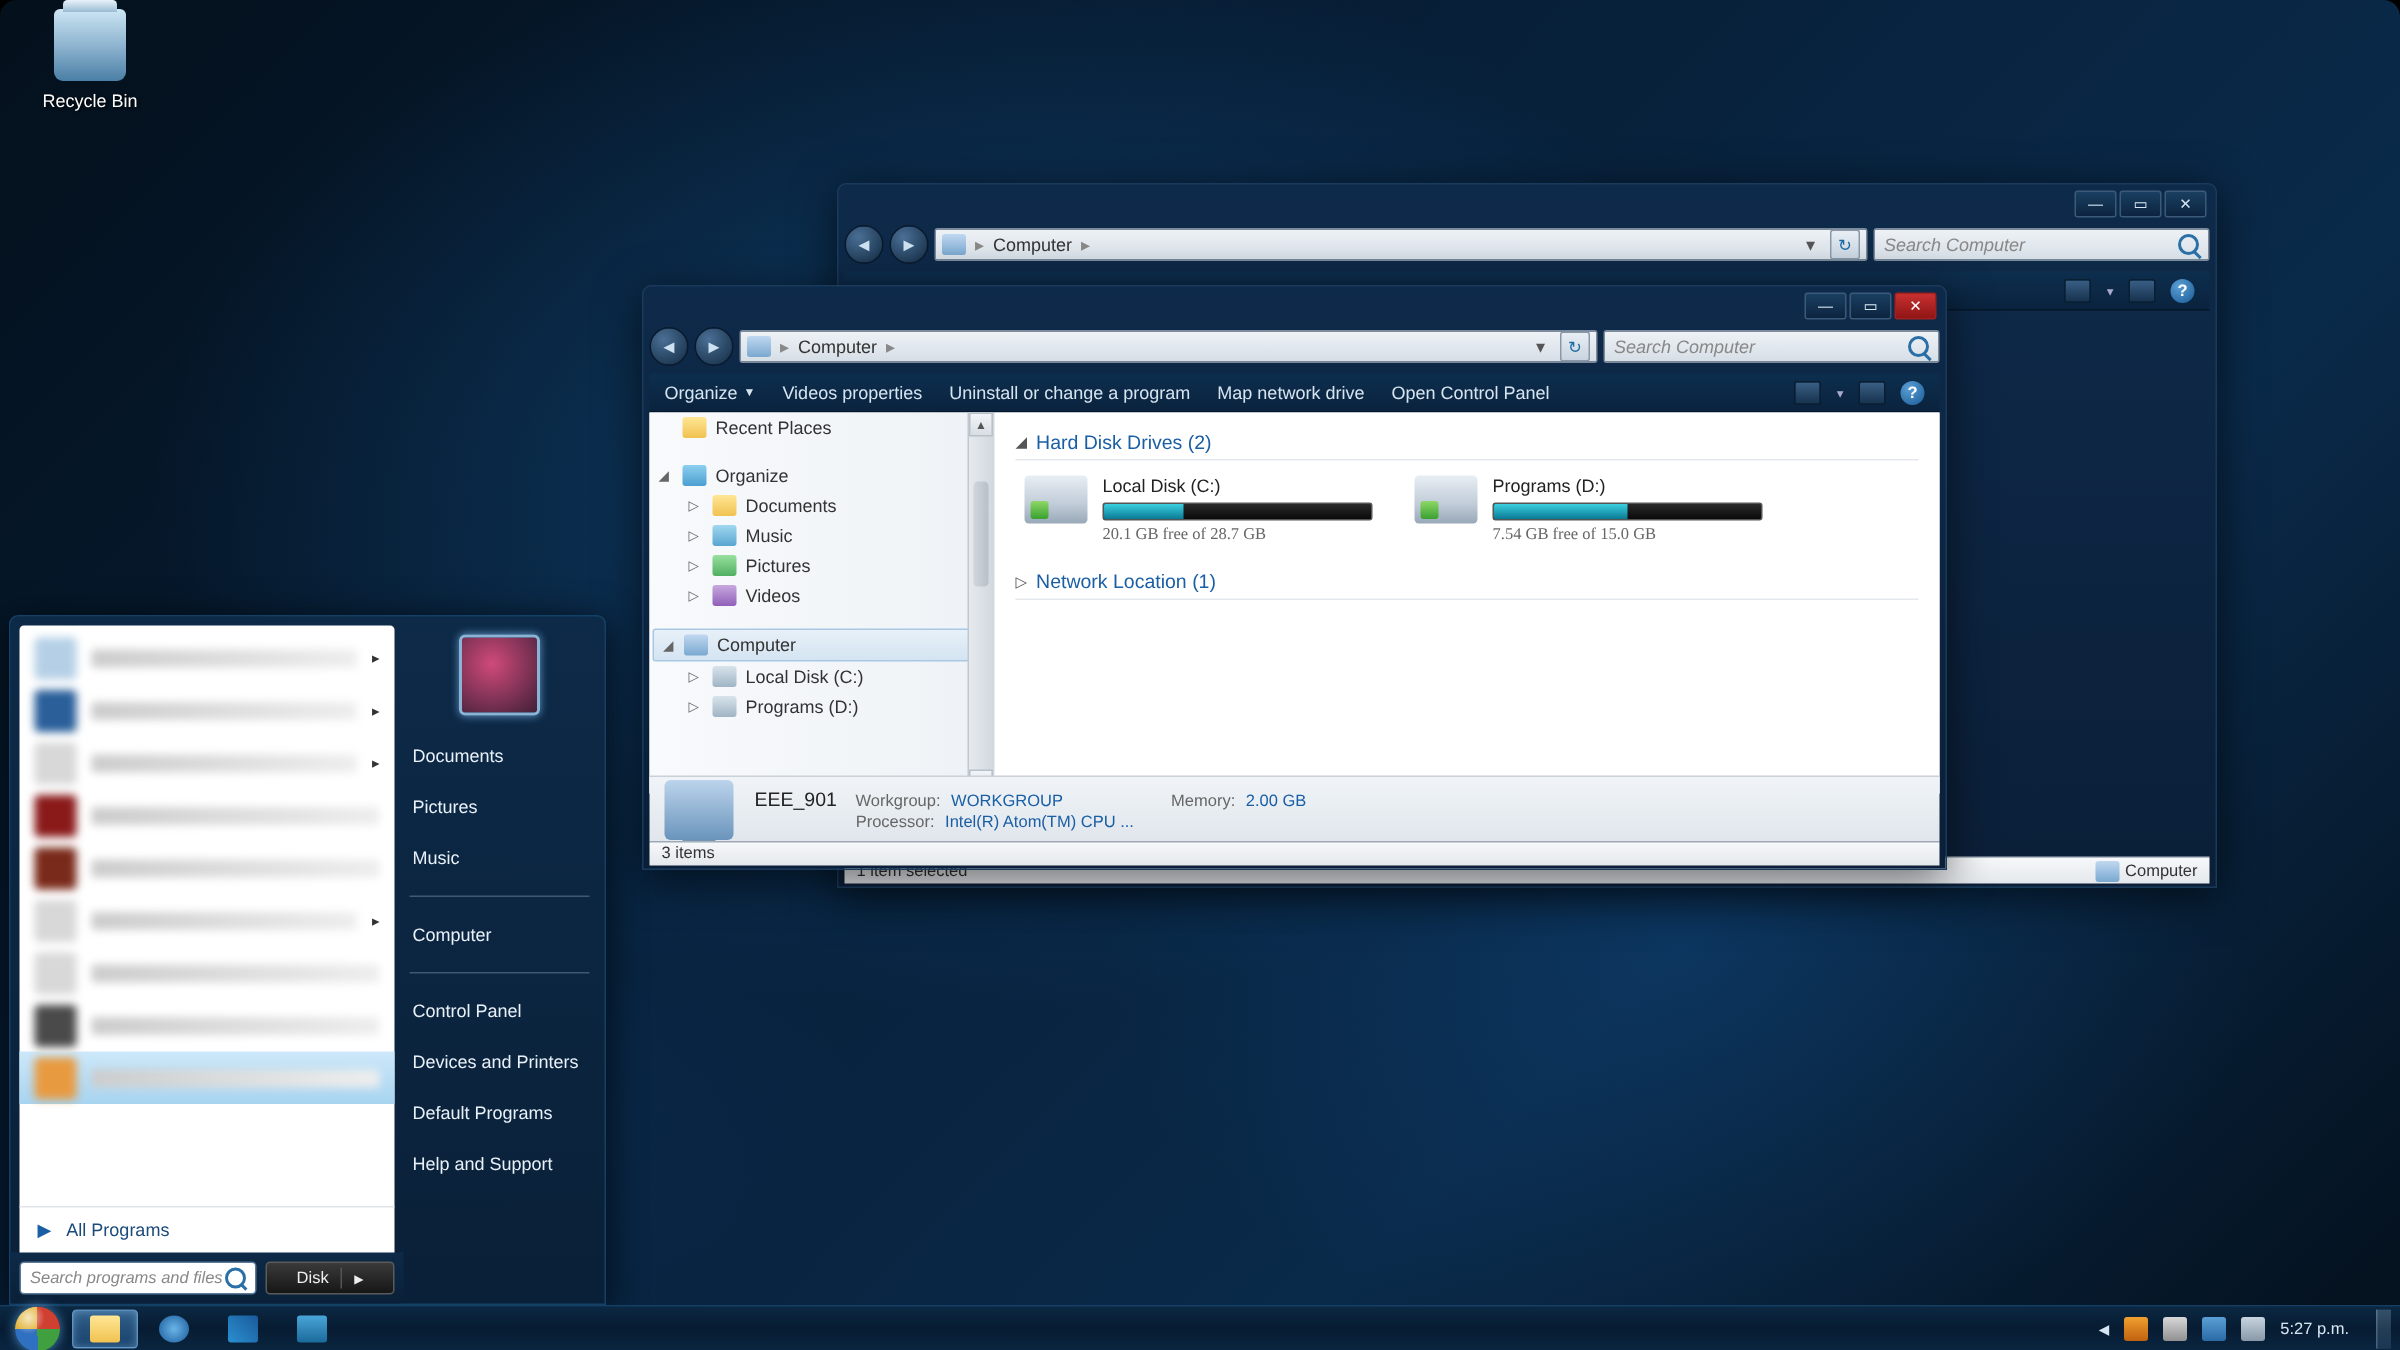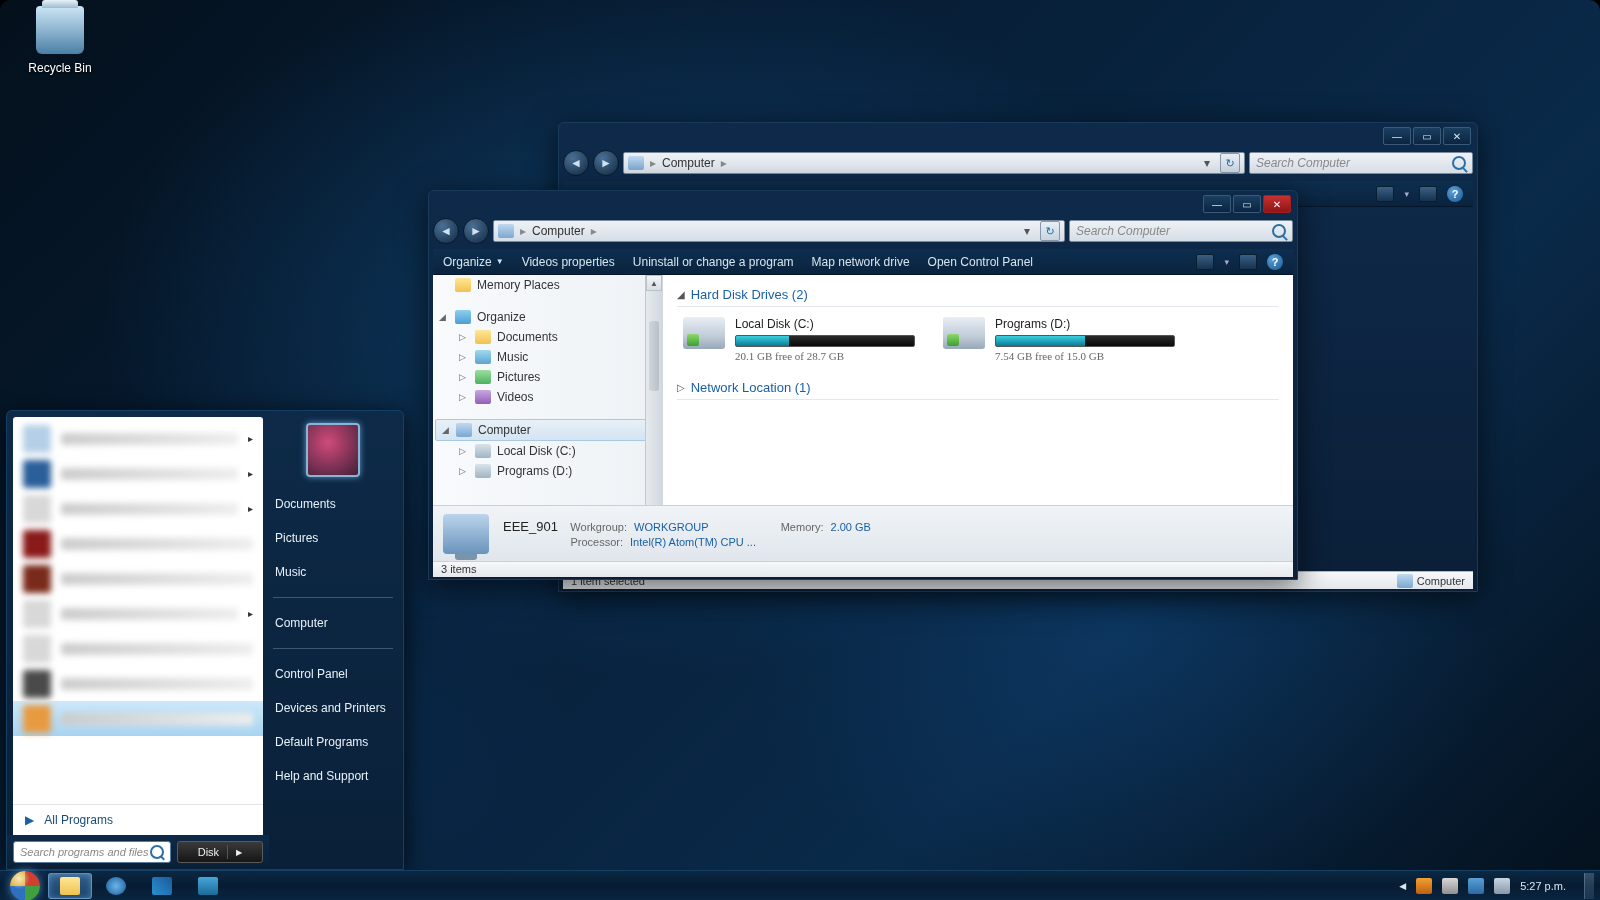--- a/index.html
+++ b/index.html
@@ -110,21 +110,21 @@
   border-radius:3px; position:relative; }
 .drive-ico::after { content:""; position:absolute; left:4px; bottom:3px; width:12px; height:12px;
   background:linear-gradient(to bottom,#8ed868,#3aa030); border-radius:2px; }
 .drive-info .name { color:#222; margin-bottom:4px; }
 .bar { width:180px; height:12px; background:linear-gradient(to bottom,#2a2a2a,#0a0a0a);
   border:1px solid #555; border-radius:2px; position:relative; overflow:hidden; margin-bottom:3px; }
 .bar .fill { position:absolute; left:0; top:0; bottom:0;
   background:linear-gradient(to bottom,#3ad0e0,#0a7a95); }
 .free { color:#666; font-size:11px;font-family:Liberation Serif, serif; }
 
-.details { position:absolute; bottom:18px; left:4px; right:4px; height:56px;
+.details { position:absolute; bottom:18px; left:4px; right:4px; height:44px;
   background:linear-gradient(to bottom,#f0f4f8,#e0e6ec); border-top:1px solid #c8d0d8;
   display:flex; align-items:center; padding:4px 10px; gap:14px; font-size:11px; color:#444; }
 .details .pc-ico { width:46px; height:40px;
   background:linear-gradient(to bottom,#bcd4ec,#6a94bc); border-radius:4px; position:relative; }
 .details .pc-ico::after { content:""; position:absolute; bottom:-6px; left:12px; width:22px; height:6px;
   background:#7a94ac; border-radius:0 0 3px 3px; }
 .details .lab { color:#666; text-align:right; padding-right:4px; display:inline-block; min-width:66px; }
 .details .val { color:#1a5fa5; }
 .details .name { font-size:13px; color:#222; margin-right:4px; }
 
@@ -273,21 +273,21 @@
         <span style="color:#aac;font-size:9px;cursor:pointer">▾</span>
         <div class="tb-ico"></div>
         <div class="help">?</div>
       </div>
     </div>
 
     <div class="body">
       <div class="nav-pane">
         <div class="tree-item">
           <div class="tree-ico ico-folder"></div>
-          <span>Memory Places</span>
+          <span>Recent Places</span>
         </div>
         <div style="height:12px"></div>
         <div class="tree-item">
           <span class="arr">◢</span>
           <div class="tree-ico ico-lib"></div>
           <span>Organize</span>
         </div>
         <div class="tree-item child">
           <span class="arr">▷</span>
           <div class="tree-ico ico-folder"></div>

